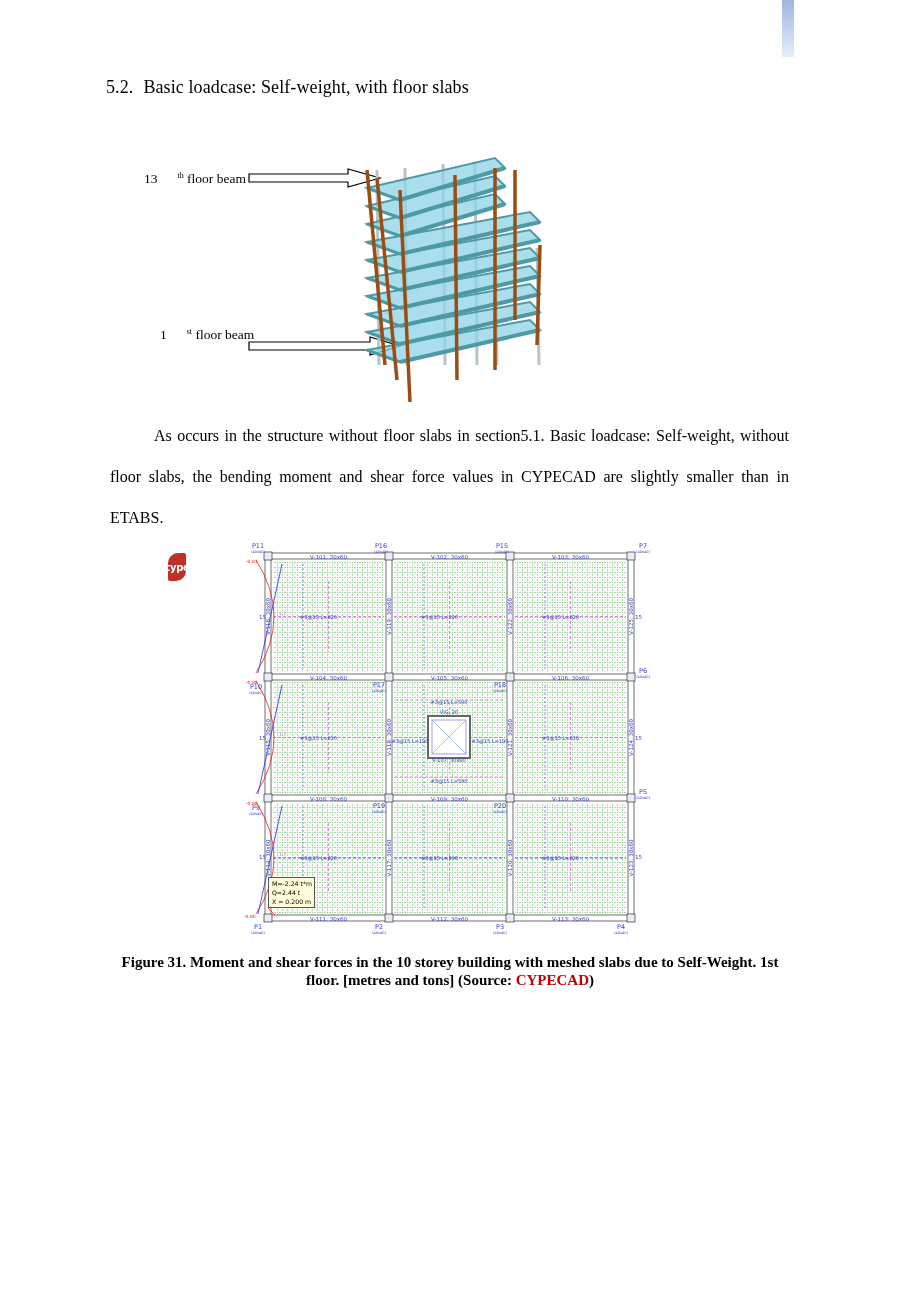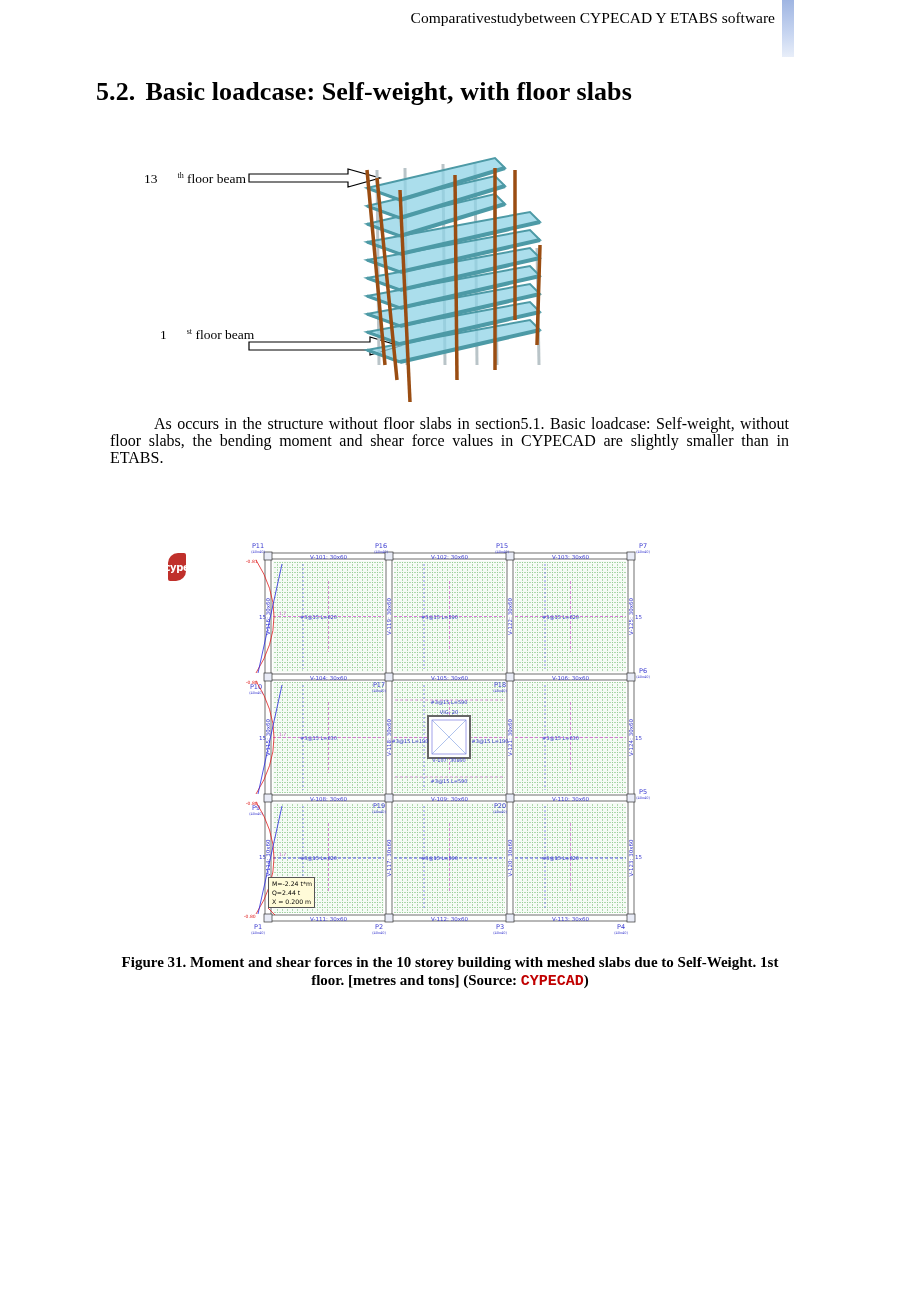--- a/index.html
+++ b/index.html
@@ -2,48 +2,47 @@
 <html><head>
 <meta charset="utf-8">
 <style>
   html, body { margin: 0; padding: 0; background: #ffffff; }
   body { width: 920px; height: 1300px; position: relative; overflow: hidden;
          font-family: "Liberation Serif", "DejaVu Serif", serif; color: #000; }
   .header { position: absolute; right: 145px; top: 8px; text-align: right;
             font-size: 15.5px; line-height: 19px; }
   .header-bar { position: absolute; left: 782px; top: 0; width: 12px; height: 57px;
                 background: linear-gradient(to bottom, #9fb5e2 0%, #c8d6f1 60%, #e8eef9 100%); }
-  .section-title { position: absolute; left: 96px; top: 77px; font-size: 26px;
-                   font-weight: bold; letter-spacing: 0.1px; }
+  .section-title { position: absolute; left: 106px; top: 77px; font-size: 18px;
+                   font-weight: normal; letter-spacing: 0.1px; }
   .section-title .num { margin-right: 10px; }
   .callout { position: absolute; font-size: 13.5px; }
   .callout sup { font-size: 8px; vertical-align: 5px; margin-left: 20px; }
   .arrow { position: absolute; }
   .para { position: absolute; left: 110px; top: 415px; width: 679px; font-size: 16px;
-          line-height: 17px; text-align: justify; }
+          line-height: 41px; text-align: justify; }
   .para .indent { display: inline-block; width: 44px; }
   .plan { position: absolute; left: 160px; top: 535px; width: 510px; height: 405px; }
   .caption { position: absolute; left: 105px; top: 953px; width: 690px; text-align: center;
              font-size: 15px; font-weight: bold; line-height: 18px; }
-  .caption .src { color: #c00000; font-family: Liberation Mono, monospace; }
+  .caption .src { color: #c00000; }
   .logo { position: absolute; left: 168px; top: 553px; width: 18px; height: 28px;
           background: #c0302b; border-radius: 10px 2px 10px 2px; color: #fff;
           font-family: "DejaVu Sans", sans-serif; font-size: 10px; font-weight: bold;
           display:flex; align-items:center; justify-content:center; letter-spacing:-0.3px; }
   .tooltip { position: absolute; left: 268px; top: 877px; width: 47px; height: 31px;
              background: #fffbd8; border: 1px solid #555; font-family: "DejaVu Sans", sans-serif;
              font-size: 6.2px; line-height: 9px; padding: 1px 3px; box-sizing: border-box; color:#000; }
   .tooltip div { white-space: nowrap; }
 </style>
 </head>
 <body>
 
 <div>
   <div class="header">
-    <div>Comparativestudybetween CYPECAD Y ETABS software</div>
   </div>
   <div class="header-bar"></div>
 </div>
 
 <div class="section-title">
   <span class="num">5.2.</span><span>Basic loadcase: Self-weight, with floor slabs</span>
 </div>
 
 <div>
   <div class="callout" style="left:144px; top:171px;">

